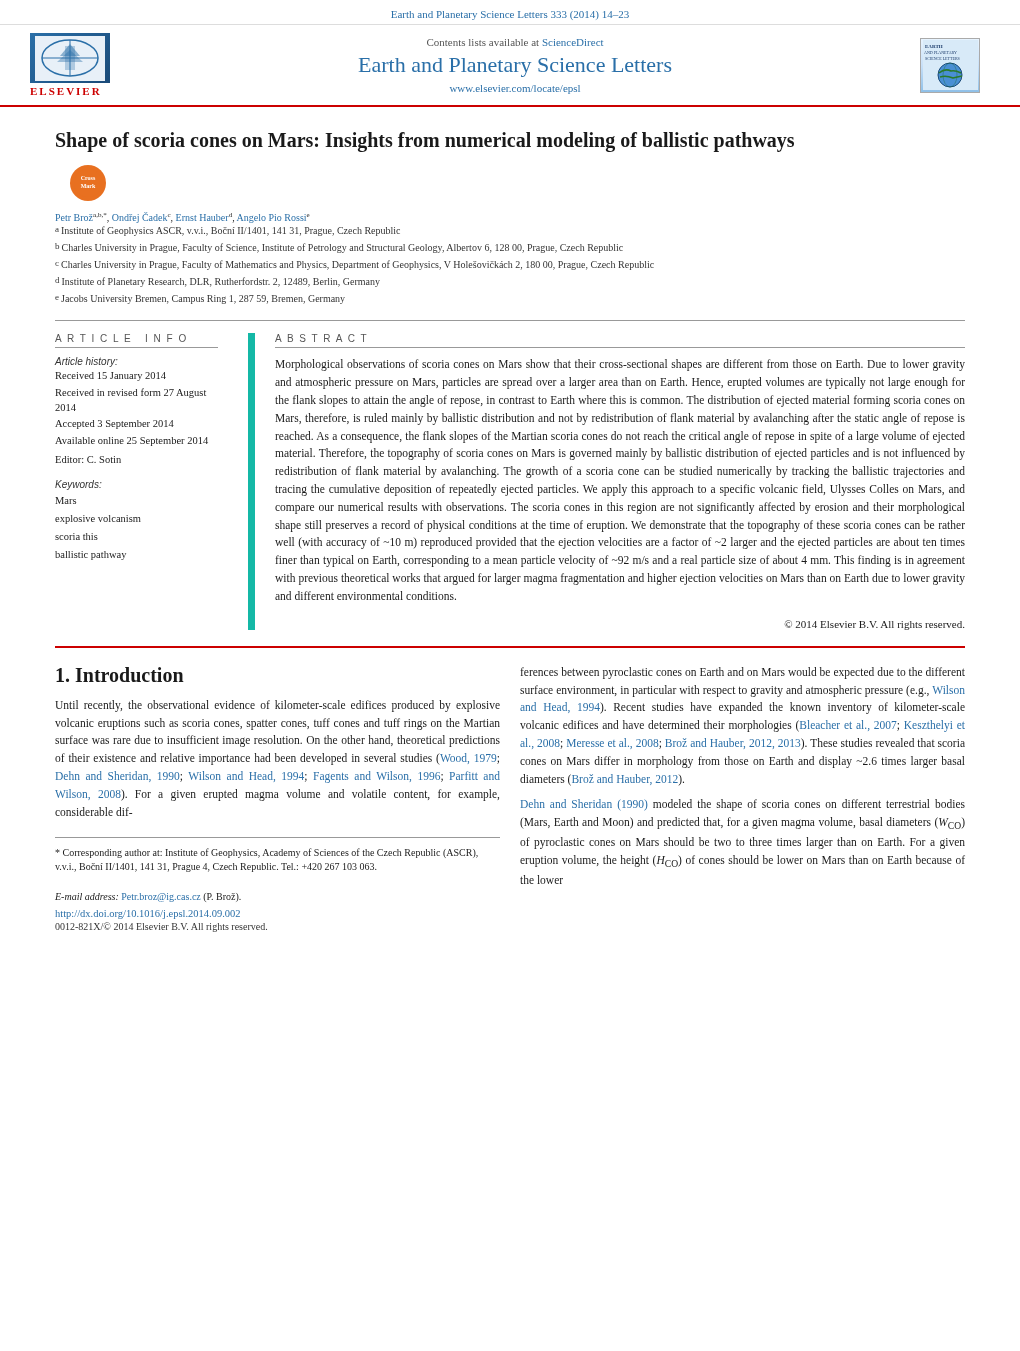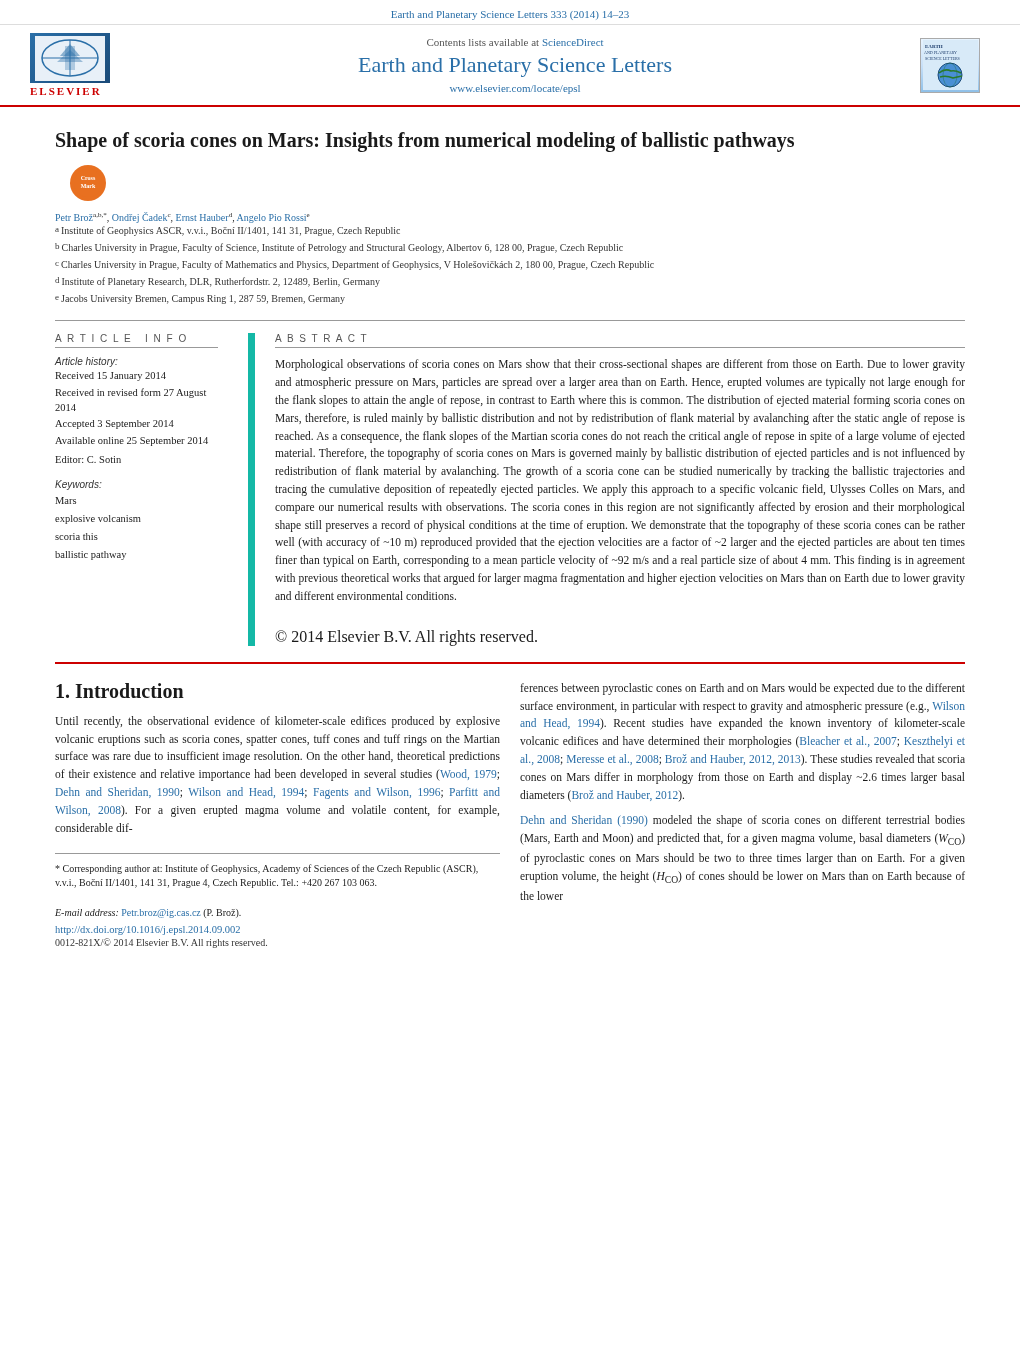--- a/index.html
+++ b/index.html
@@ -188,22 +188,23 @@
       line-height: 1.7;
       color: #1a1a1a;
     }
     .abstract-text {
       font-size: 11.5px;
       line-height: 1.55;
       color: #1a1a1a;
       text-align: justify;
     }
     .copyright-line {
-      font-size: 16px;
-      margin-top: 22px;
+      font-size: 11px;
+      text-align: right;
+      margin-top: 12px;
       color: #1a1a1a;
     }
     .divider-thick {
       border: none;
       border-top: 2px solid #c00;
       margin: 16px 0;
     }
     
     .intro-section {
       display: flex;

